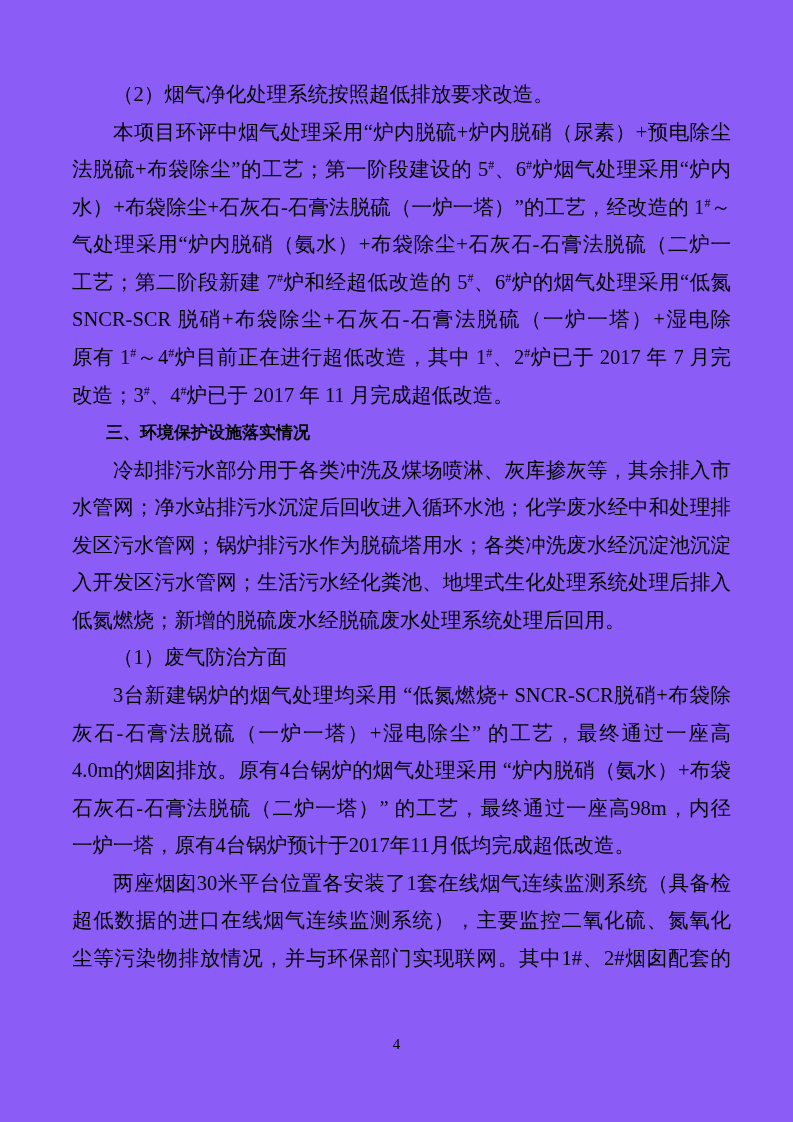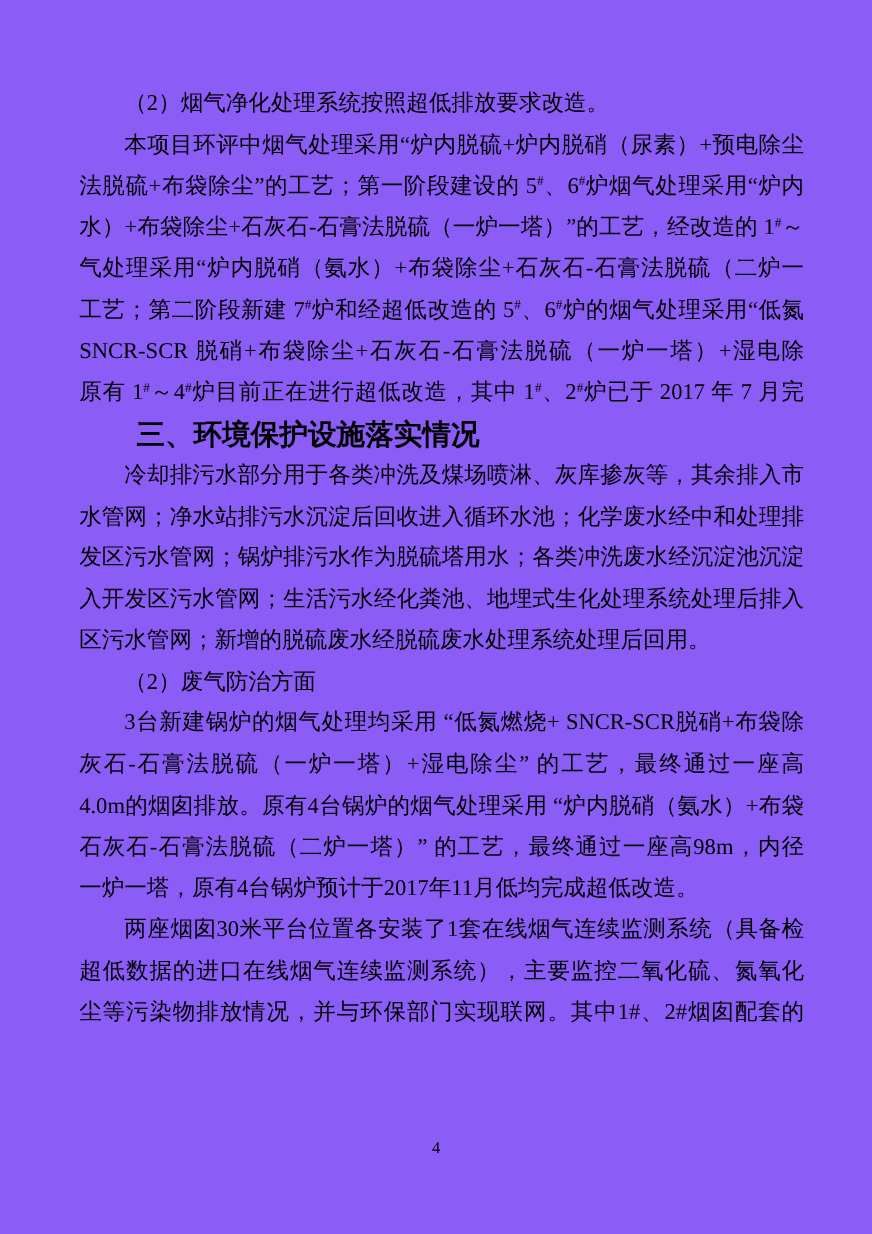--- a/index.html
+++ b/index.html
@@ -33,21 +33,21 @@
   .line.just {
     text-align: justify;
     text-align-last: justify;
   }
   .line.indent {
     text-indent: 2em;
   }
   .line.heading {
     font-weight: bold;
     font-family: "Liberation Sans", "DejaVu Sans", sans-serif;
-    font-size: 26px;
+    font-size: 17px;
   }
   .line sup {
     font-size: 12px;
     line-height: 0;
     position: relative;
     top: -7px;
     vertical-align: baseline;
   }
   .page-number {
     position: absolute;
@@ -65,27 +65,28 @@
 <div class="page">
   <div class="content" id="doc-lines">
       <div class="line indent">（2）烟气净化处理系统按照超低排放要求改造。</div>
       <div class="line just indent">本项目环评中烟气处理采用“炉内脱硫+炉内脱硝（尿素）+预电除尘+半干</div>
       <div class="line just">法脱硫+布袋除尘”的工艺；第一阶段建设的 5<sup>#</sup>、6<sup>#</sup>炉烟气处理采用“炉内脱硝（氨</div>
       <div class="line just">水）+布袋除尘+石灰石-石膏法脱硫（一炉一塔）”的工艺，经改造的 1<sup>#</sup>～4炉烟</div>
       <div class="line just">气处理采用“炉内脱硝（氨水）+布袋除尘+石灰石-石膏法脱硫（二炉一塔）”的</div>
       <div class="line just">工艺；第二阶段新建 7<sup>#</sup>炉和经超低改造的 5<sup>#</sup>、6<sup>#</sup>炉的烟气处理采用“低氮燃烧+</div>
       <div class="line just">SNCR-SCR 脱硝+布袋除尘+石灰石-石膏法脱硫（一炉一塔）+湿电除尘”的工艺，</div>
       <div class="line just">原有 1<sup>#</sup>～4<sup>#</sup>炉目前正在进行超低改造，其中 1<sup>#</sup>、2<sup>#</sup>炉已于 2017 年 7 月完成超低</div>
+      <div class="line">改造；3<sup>#</sup>、4<sup>#</sup>炉已于 2017 年 11 月完成超低改造。</div>
       <div class="line indent heading">三、环境保护设施落实情况</div>
       <div class="line just indent">冷却排污水部分用于各类冲洗及煤场喷淋、灰库掺灰等，其余排入市政雨</div>
       <div class="line just">水管网；净水站排污水沉淀后回收进入循环水池；化学废水经中和处理排入开</div>
       <div class="line just">发区污水管网；锅炉排污水作为脱硫塔用水；各类冲洗废水经沉淀池沉淀后排</div>
       <div class="line just">入开发区污水管网；生活污水经化粪池、地埋式生化处理系统处理后排入开发</div>
-      <div class="line">区污水管网；新增的脱硫废水经脱硫废水处理系统处理后回用。</div>
-      <div class="line indent">（2）废气防治方面</div>
+      <div class="line">低氮燃烧；新增的脱硫废水经脱硫废水处理系统处理后回用。</div>
+      <div class="line indent">（1）废气防治方面</div>
       <div class="line just indent">3台新建锅炉的烟气处理均采用 “低氮燃烧+ SNCR-SCR脱硝+布袋除尘+石</div>
       <div class="line just">灰石-石膏法脱硫（一炉一塔）+湿电除尘” 的工艺，最终通过一座高99m，内径</div>
       <div class="line just">4.0m的烟囱排放。原有4台锅炉的烟气处理采用 “炉内脱硝（氨水）+布袋除尘+</div>
       <div class="line just">石灰石-石膏法脱硫（二炉一塔）” 的工艺，最终通过一座高98m，内径3.0m的</div>
       <div class="line">一炉一塔，原有4台锅炉预计于2017年11月低均完成超低改造。</div>
       <div class="line just indent">两座烟囱30米平台位置各安装了1套在线烟气连续监测系统（具备检测烟气</div>
       <div class="line just">超低数据的进口在线烟气连续监测系统），主要监控二氧化硫、氮氧化物、烟</div>
       <div class="line just">尘等污染物排放情况，并与环保部门实现联网。其中1#、2#烟囱配套的CEMS</div>
     </div>
   <div class="page-number">4</div>

